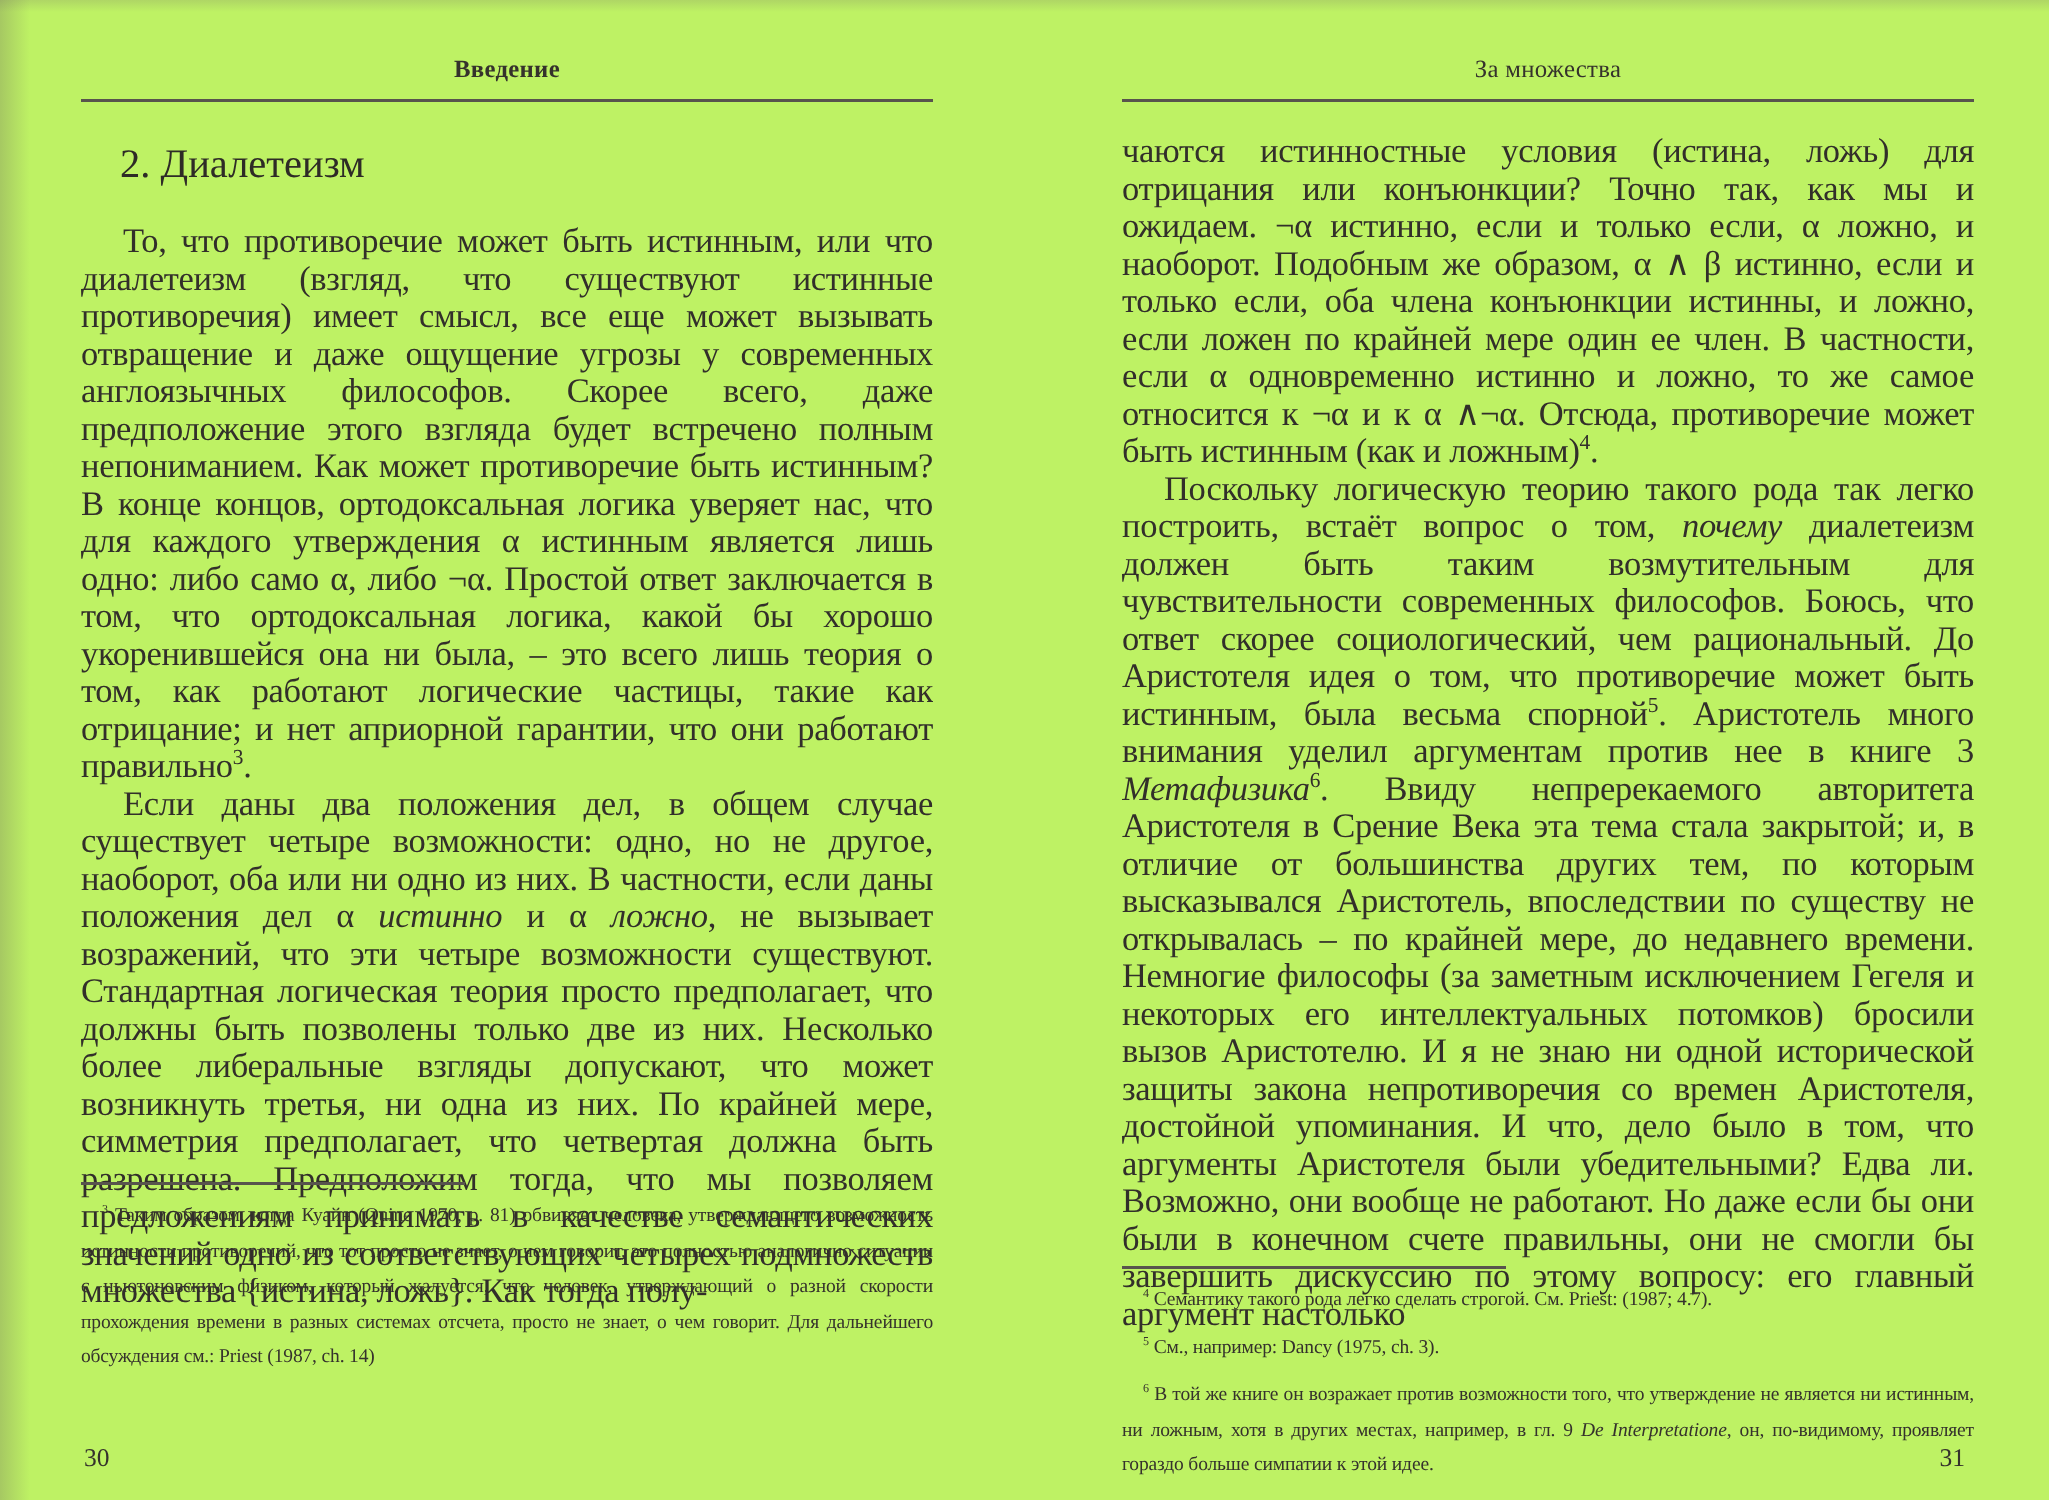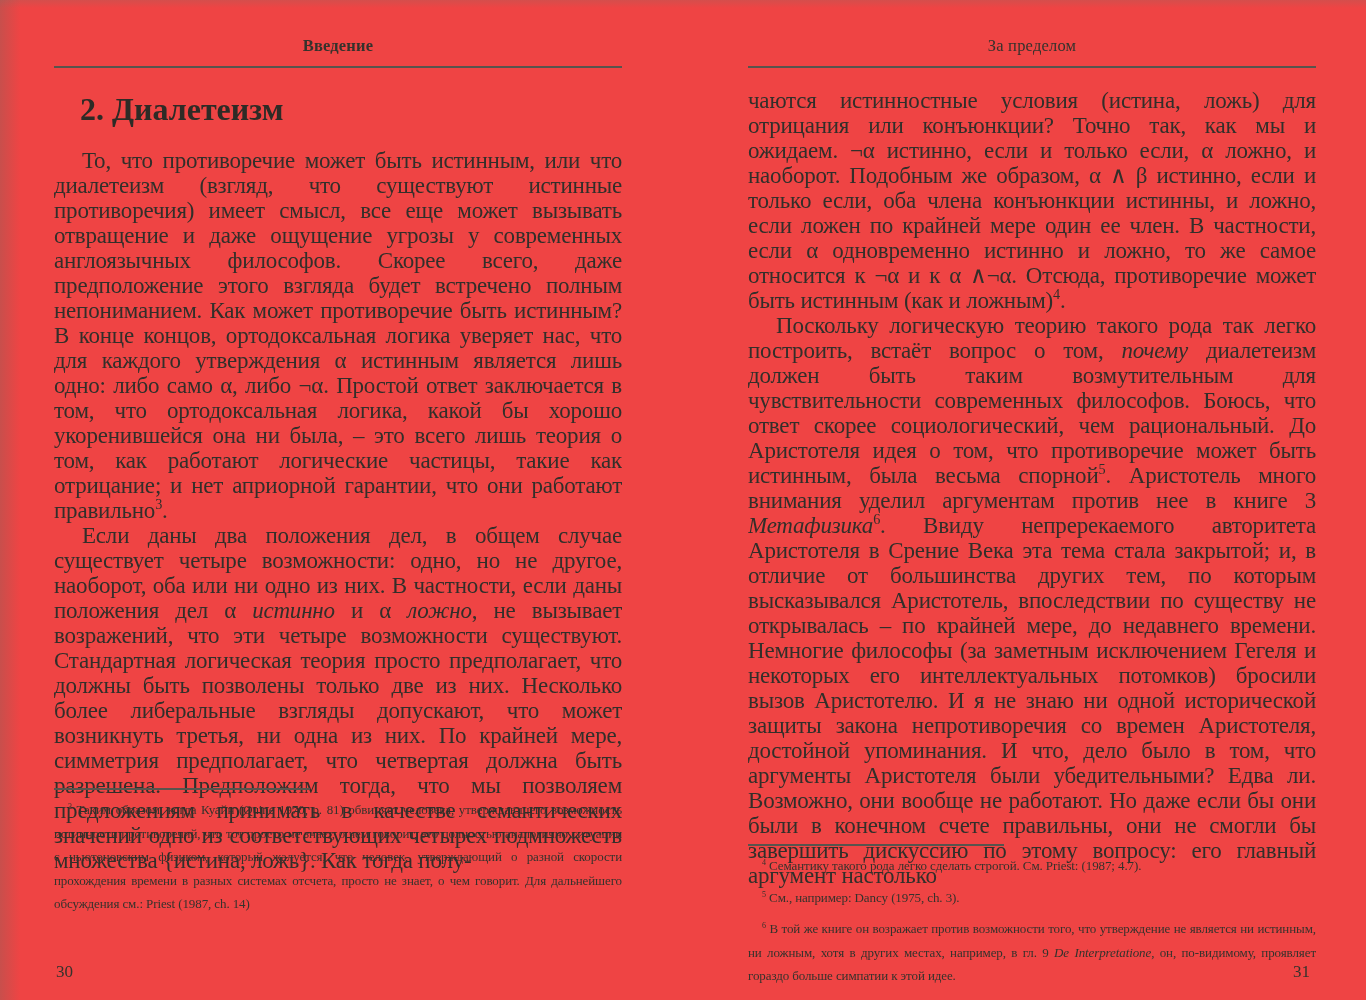--- a/index.html
+++ b/index.html
@@ -4,21 +4,21 @@
 <style>
   html,body{margin:0;padding:0;}
   body{
     width:1366px;height:1000px;
     background:#f2f0ec;
     font-family:"Liberation Serif","DejaVu Serif",serif;
     overflow:hidden;
   }
   .scan{
     position:relative;width:1366px;height:1000px;
-    background:#ef4444;
+    background:#bef264;
     color:#322f2a;
   }
   
   .scan::before{
     content:"";position:absolute;left:0;top:0;bottom:0;width:20px;
     background:linear-gradient(90deg,rgba(110,104,94,.30),rgba(110,104,94,0));
     pointer-events:none;
   }
   .scan::after{
     content:"";position:absolute;left:0;top:0;right:0;height:8px;
@@ -31,21 +31,21 @@
 
   .running-head{
     text-align:center;font-size:16.5px;line-height:20px;color:#35322c;
     letter-spacing:.2px;
   }
   .running-head.bold{font-weight:700;}
   .head-rule{
     margin-top:10px;border:0;border-top:2px solid #58544d;height:0;
   }
   .section-title{
-    margin:26px 0 0 26px;font-size:32px;line-height:30px;font-weight:700;color:#2e2b26;
+    margin:26px 0 0 26px;font-size:27px;line-height:30px;font-weight:400;color:#2e2b26;
   }
   .body-par{
     margin:0;font-size:23px;line-height:25px;text-align:justify;
     letter-spacing:-0.2px;color:#322f2a;
   }
   .body-par.first{margin-top:24px;}
   .body-par.cont{margin-top:20px;}
   .indent{text-indent:28px;}
   .it{font-style:italic;margin-top:12px;}
   .sup{font-size:0.62em;vertical-align:super;line-height:0;}
@@ -80,21 +80,21 @@
 
     <div class="fn-area fn-area-left">
       <hr class="fn-rule">
       <p class="footnote"><span class="sup">3</span><span> Таким образом, когда Куайн (Quine 1970, p. 81) обвиняет человека, утверждающего возможность истинности противоречий, что тот просто не знает, о чем говорит, это полностью аналогично ситуации с ньютоновским физиком, который жалуется, что человек, утверждающий о разной скорости прохождения времени в разных системах отсчета, просто не знает, о чем говорит. Для дальнейшего обсуждения см.: Priest (1987, ch. 14)</span></p>
     </div>
 
     <div class="page-num page-num-left">30</div>
   </div>
 
   <div class="page page-right">
-    <div class="running-head">За пределом</div>
+    <div class="running-head">За множества</div>
     <hr class="head-rule">
 
     <p class="body-par cont"><span>чаются истинностные условия (истина, ложь) для отрицания или конъюнкции? Точно так, как мы и ожидаем. ¬α истинно, если и только если, α ложно, и наоборот. Подобным же образом, α ∧ β истинно, если и только если, оба члена конъюнкции истинны, и ложно, если ложен по крайней мере один ее член. В частности, если α одновременно истинно и ложно, то же самое относится к ¬α и к α ∧¬α. Отсюда, противоречие может быть истинным (как и ложным)</span><span class="sup">4</span><span>.</span></p>
 
     <p class="body-par indent"><span>Поскольку логическую теорию такого рода так легко построить, встаёт вопрос о том, </span><span class="it">почему</span><span> диалетеизм должен быть таким возмутительным для чувствительности современных философов. Боюсь, что ответ скорее социологический, чем рациональный. До Аристотеля идея о том, что противоречие может быть истинным, была весьма спорной</span><span class="sup">5</span><span>. Аристотель много внимания уделил аргументам против нее в книге 3 </span><span class="it">Метафизика</span><span class="sup">6</span><span>. Ввиду непререкаемого авторитета Аристотеля в Срение Века эта тема стала закрытой; и, в отличие от большинства других тем, по которым высказывался Аристотель, впоследствии по существу не открывалась – по крайней мере, до недавнего времени. Немногие философы (за заметным исключением Гегеля и некоторых его интеллектуальных потомков) бросили вызов Аристотелю. И я не знаю ни одной исторической защиты закона непротиворечия со времен Аристотеля, достойной упоминания. И что, дело было в том, что аргументы Аристотеля были убедительными? Едва ли. Возможно, они вообще не работают. Но даже если бы они были в конечном счете правильны, они не смогли бы завершить дискуссию по этому вопросу: его главный аргумент настолько</span></p>
 
     <div class="fn-area fn-area-right">
       <hr class="fn-rule">
       <p class="footnote"><span class="sup">4</span><span> Семантику такого рода легко сделать строгой. См. Priest: (1987; 4.7).</span></p>
       <p class="footnote"><span class="sup">5</span><span> См., например: Dancy (1975, ch. 3).</span></p>

